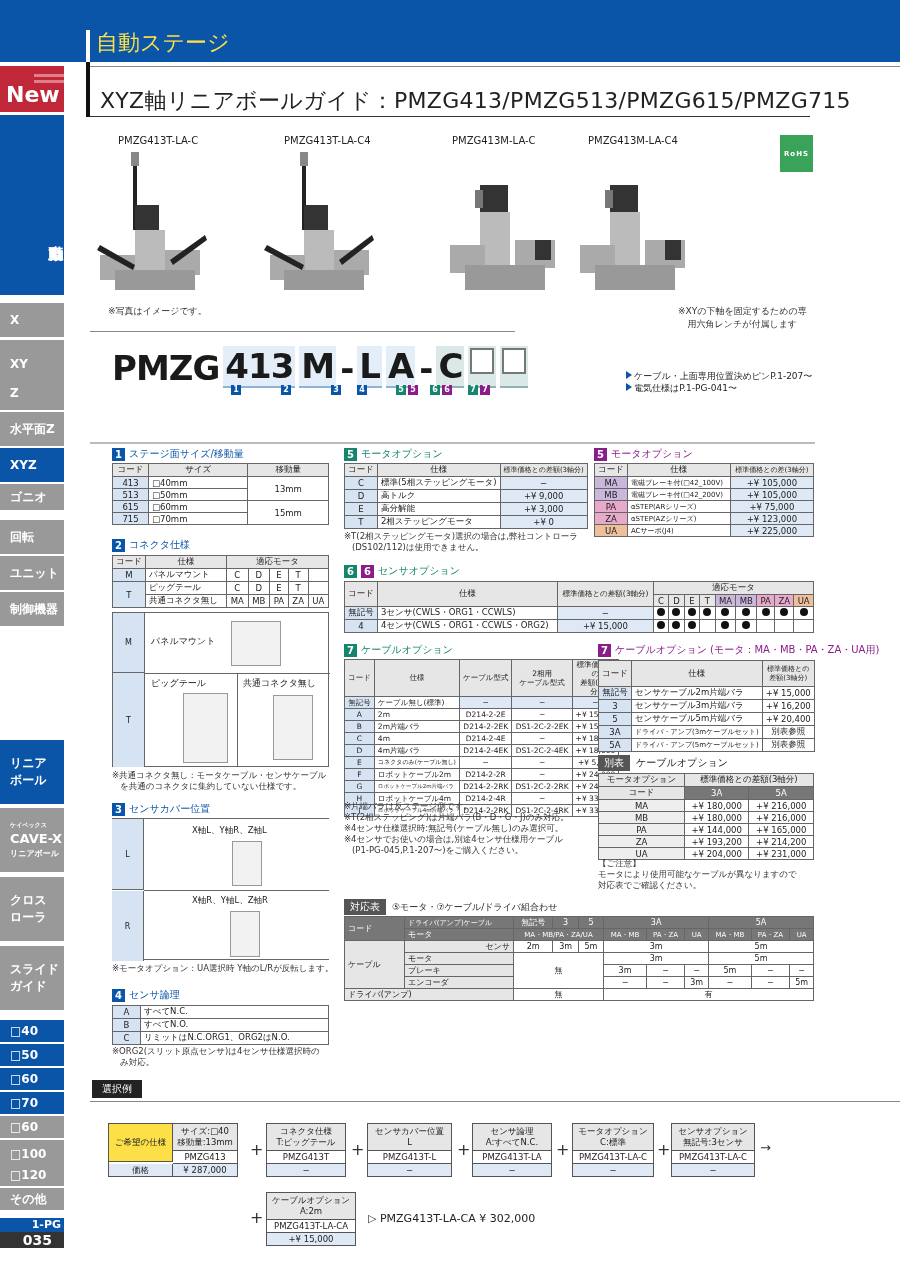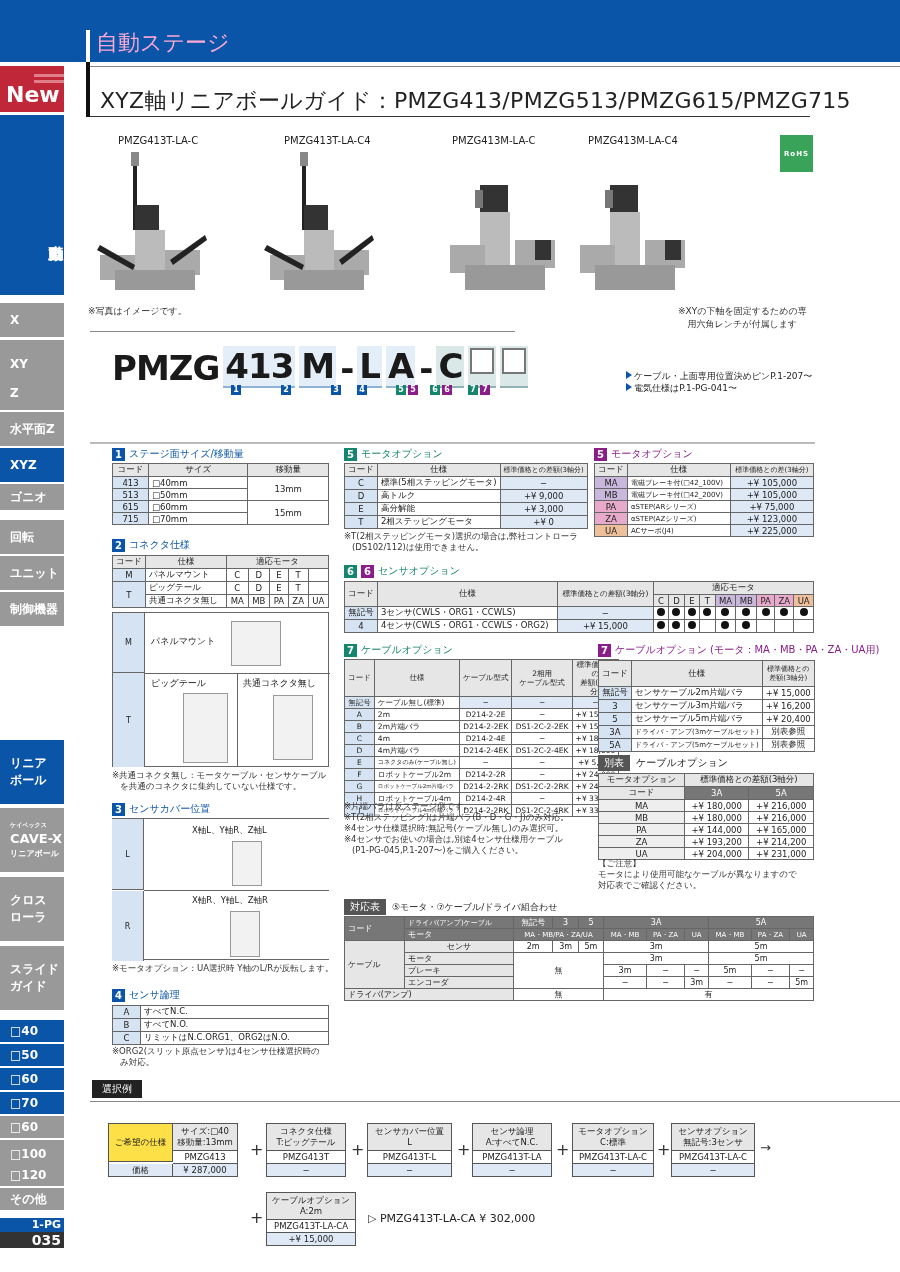--- a/index.html
+++ b/index.html
@@ -1,20 +1,20 @@
 <!DOCTYPE html>
 <html><head>
 <meta charset="utf-8">
 <style>
 *{box-sizing:border-box;margin:0;padding:0}
 body{width:900px;height:1272px;position:relative;background:#fff;font-family:"DejaVu Sans","Liberation Sans",sans-serif;color:#222;overflow:hidden;font-size:8px}
 .abs{position:absolute}
 .topbar{left:0;top:0;width:900px;height:62px;background:#0a55a8}
 .topbar .vline{position:absolute;left:86px;top:30px;width:4px;height:32px;background:#fff}
-.topbar .title{position:absolute;left:96px;top:28px;color:#f9a8d4;font-size:22px;font-weight:normal}
+.topbar .title{position:absolute;left:96px;top:28px;color:#fde047;font-size:22px;font-weight:normal}
 .newbadge{left:0;top:66px;width:64px;height:46px;background:#c0283a;color:#fff;font-weight:bold;font-size:22px;padding:16px 0 0 6px}
 .newbadge .l1,.newbadge .l2{position:absolute;right:0;height:3px;background:#e07f8a}
 .subline{left:86px;top:62px;width:4px;height:55px;background:#111}
 .subtitle{left:100px;top:86px;font-size:22px;color:#222;letter-spacing:.3px}
 .subrule{left:90px;top:66px;width:810px;height:1px;background:#888}
 
 .sb{left:0;width:64px;color:#fff;font-weight:bold;font-size:12px;padding-left:10px;display:flex;align-items:center}
 .sb.gray{background:#999}
 .sb.blue{background:#0a55a8}
 .sbtall{left:0;top:115px;width:64px;height:180px;background:#0a55a8;color:#fff;font-size:15px;font-weight:bold;writing-mode:vertical-rl;text-orientation:upright;display:flex;align-items:flex-start;justify-content:center;padding-top:58px;line-height:1.1}
@@ -106,21 +106,21 @@
 <div class="abs sb blue" style="top:1020px;height:22px">□40</div>
 <div class="abs sb blue" style="top:1044px;height:22px">□50</div>
 <div class="abs sb blue" style="top:1068px;height:22px">□60</div>
 <div class="abs sb blue" style="top:1092px;height:22px">□70</div>
 <div class="abs sb gray" style="top:1116px;height:22px">□60</div>
 <div class="abs sb gray" style="top:1140px;height:28px">□100</div>
 <div class="abs sb gray" style="top:1164px;height:22px">□120</div>
 <div class="abs sb gray" style="top:1188px;height:22px">その他</div>
 
 <div class="abs" style="left:0;top:1218px;width:64px;height:14px;background:#0a55a8;color:#fff;font-weight:bold;font-size:11px;text-align:right;padding-right:3px;line-height:14px">1-PG</div>
-<div class="abs" style="left:0;top:1232px;width:64px;height:16px;background:#333;color:#fff;font-weight:bold;font-size:14px;text-align:right;padding-right:3px;line-height:16px">035</div>
+<div class="abs" style="left:0;top:1232px;width:64px;height:16px;background:#333;color:#fff;font-weight:bold;font-size:14px;text-align:right;padding-right:12px;line-height:16px">035</div>
 
 <div class="abs prodlbl" style="left:118px;top:135px">PMZG413T-LA-C</div>
 <div class="abs prodlbl" style="left:284px;top:135px">PMZG413T-LA-C4</div>
 <div class="abs prodlbl" style="left:452px;top:135px">PMZG413M-LA-C</div>
 <div class="abs prodlbl" style="left:588px;top:135px">PMZG413M-LA-C4</div>
 
 <div class="abs prod" style="left:95px;top:150px">
 <svg width="120" height="150">
       <rect x="38" y="5" width="4" height="75" fill="#222"></rect>
       <rect x="36" y="2" width="8" height="14" fill="#888"></rect>
@@ -162,21 +162,21 @@
       <rect x="35" y="35" width="28" height="30" fill="#333"></rect>
       <rect x="30" y="40" width="8" height="18" fill="#777"></rect>
       <rect x="35" y="62" width="30" height="65" fill="#bbb"></rect>
       <rect x="5" y="95" width="35" height="28" fill="#aaa"></rect>
       <rect x="70" y="90" width="40" height="28" fill="#aaa"></rect>
       <rect x="90" y="90" width="16" height="20" fill="#333"></rect>
       <rect x="20" y="115" width="80" height="25" fill="#999"></rect>
     </svg>
 </div>
 <div class="abs rohs">RoHS</div>
-<div class="abs note" style="left:88px;top:305px">※写真はイメージです。</div>
+<div class="abs note" style="left:108px;top:305px">※写真はイメージです。</div>
 <div class="abs note" style="left:678px;top:305px;text-align:center">
   <div>※XYの下軸を固定するための専</div>
   <div>用六角レンチが付属します</div>
 </div>
 
 <div class="abs" style="left:90px;top:331px;width:425px;height:1px;background:#888"></div>
 
 <div class="abs model">
   <span>PMZG</span>
   <span class="seg">413</span>
@@ -677,21 +677,21 @@
     <th class="dk" colspan="3" style="font-size:7px">MA・MB/PA・ZA/UA</th>
     <th class="dk" style="font-size:7px">MA・MB</th>
     <th class="dk" style="font-size:7px">PA・ZA</th>
     <th class="dk" style="font-size:7px">UA</th>
     <th class="dk" style="font-size:7px">MA・MB</th>
     <th class="dk" style="font-size:7px">PA・ZA</th>
     <th class="dk" style="font-size:7px">UA</th>
   </tr>
   <tr>
     <th rowspan="4" style="text-align:left">ケーブル</th>
-    <th style="text-align:center">センサ</th>
+    <th style="text-align:right">センサ</th>
     <td>2m</td>
     <td>3m</td>
     <td>5m</td>
     <td colspan="3">3m</td>
     <td colspan="3">5m</td>
   </tr>
   <tr>
     <th style="text-align:left">モータ</th>
     <td colspan="3" rowspan="3">無</td>
     <td colspan="3">3m</td>

